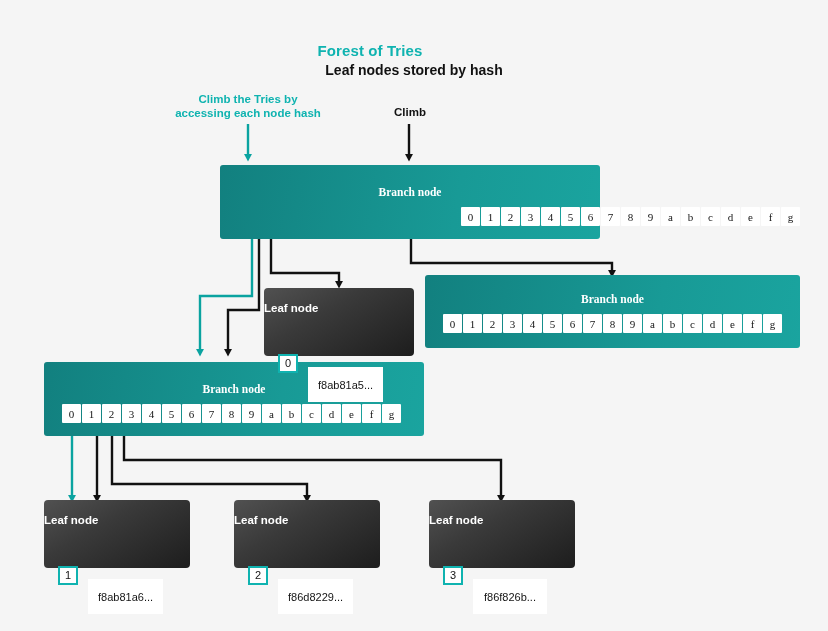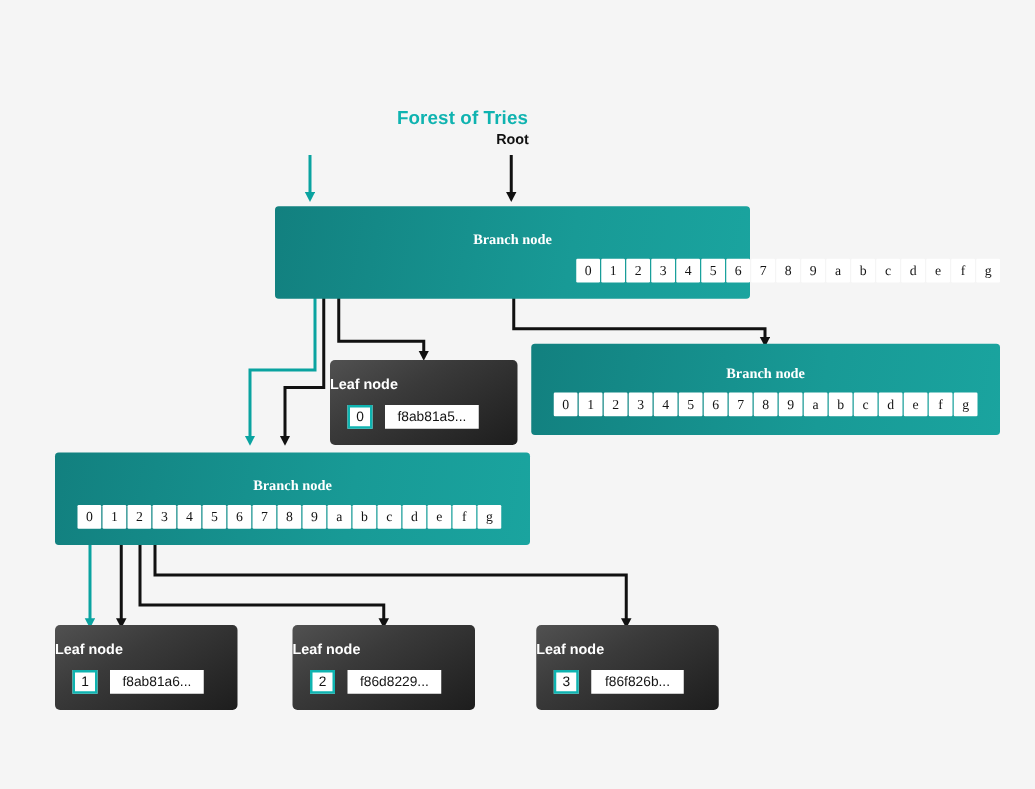--- a/index.html
+++ b/index.html
@@ -26,21 +26,20 @@
   
   .title-main {
     position: absolute;
     left: 0; top: 42px;
     width: 740px;
     text-align: center;
     color: #0fb3b0;
     font-size: 15px;
     font-weight: bold;
     letter-spacing: 0.1px;
-    margin-top: 44px;
   }
   .title-sub {
     position: absolute;
     left: 0; top: 62px;
     width: 828px;
     text-align: center;
     color: #111111;
     font-size: 14px;
     font-weight: bold;
   }
@@ -133,49 +132,53 @@
     background: #ffffff;
     border: 2px solid #0fb3b0;
     box-sizing: border-box;
     color: #141414;
     font-size: 11px;
     display: flex;
     align-items: center;
     justify-content: center;
   }
   .leaf-value {
-    height: 19px;
+    height: 35px;
     background: #ffffff;
     color: #141414;
     font-size: 11px;
     display: flex;
     align-items: center;
     justify-content: center;
     padding: 2px 10px;
     min-width: 74px;
     box-sizing: border-box;
+    margin-top: 43px;
   }
 
   
   #wires {
     position: absolute;
     left: 0; top: 0;
     width: 828px;
     height: 631px;
     pointer-events: none;
   }
 </style>
 </head>
 <body>
 
 <div id="stage">
 
   <div class="title-main">Forest of Tries</div>
-
-  <div class="annot annot-root">Root</div>
+  <div class="title-sub">Leaf nodes stored by hash</div>
+
+  <div class="annot annot-climb">Climb the Tries by
+accessing each node hash</div>
+  <div class="annot annot-root">Climb</div>
 
   <svg id="wires" viewBox="0 0 828 631">
     <defs>
       <marker id="arrow-black" markerWidth="9" markerHeight="9" refX="1.5" refY="4.2" orient="auto" markerUnits="userSpaceOnUse">
         <path d="M0,0 L0,8.4 L8,4.2 z" fill="#111111"></path>
       </marker>
       <marker id="arrow-teal" markerWidth="9" markerHeight="9" refX="1.5" refY="4.2" orient="auto" markerUnits="userSpaceOnUse">
         <path d="M0,0 L0,8.4 L8,4.2 z" fill="#0aa3a0"></path>
       </marker>
     </defs>

